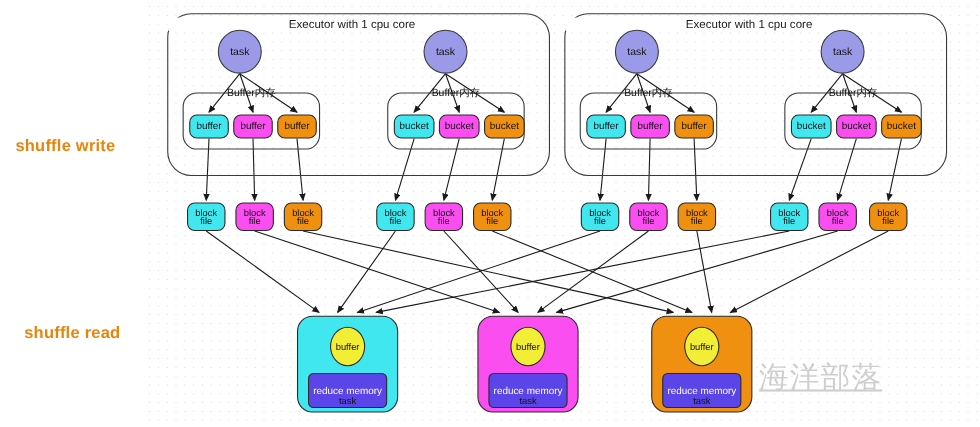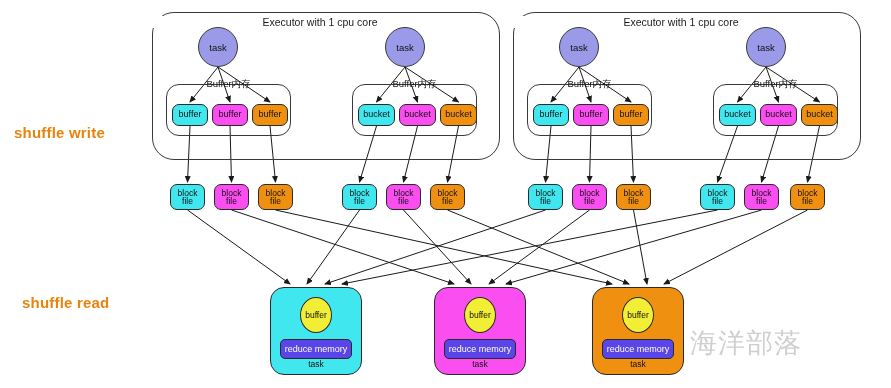--- a/index.html
+++ b/index.html
@@ -100,21 +100,21 @@
     position:absolute;
     width:32px;height:36px;border-radius:50%;
     background:#f2ee36;
     border:1.2px solid #2a2a2a;
     display:flex;align-items:center;justify-content:center;
     font-size:8.5px;color:#111;
     box-sizing:border-box;
   }
   .rmem{
     position:absolute;
-    height:20px;
+    height:32px;
     background:#5a45e8;
     border:1.2px solid #2a2a2a;
     border-radius:5px;
     display:flex;align-items:center;justify-content:center;
     font-size:9px;color:#fff;
     box-sizing:border-box;
   }
   .rtask-label{
     position:absolute;left:0;right:0;text-align:center;
     font-size:8.5px;color:#111;
@@ -275,15 +275,15 @@
       <div class="reduce-task" style="left: 434px; top: 287px; width: 92px; height: 88px; background: rgb(250, 78, 240);"></div>
       <div class="rbuffer" style="left: 464px; top: 297px;">buffer</div>
       <div class="rmem" style="left: 444px; top: 339px; width: 72px;">reduce memory</div>
       <div class="rtask-label" style="left: 434px; top: 359px; width: 92px;">task</div>
       <div class="reduce-task" style="left: 592px; top: 287px; width: 92px; height: 88px; background: rgb(240, 144, 16);"></div>
       <div class="rbuffer" style="left: 622px; top: 297px;">buffer</div>
       <div class="rmem" style="left: 602px; top: 339px; width: 72px;">reduce memory</div>
       <div class="rtask-label" style="left: 592px; top: 359px; width: 92px;">task</div>
     </div>
 
-  <div class="watermark" style="left: 690px; top: 325px;">海洋部落</div>
+  <div class="watermark" style="left: 690px; top: 325px; text-decoration: underline;">海洋部落</div>
 
 </div>
 
 </body></html>

